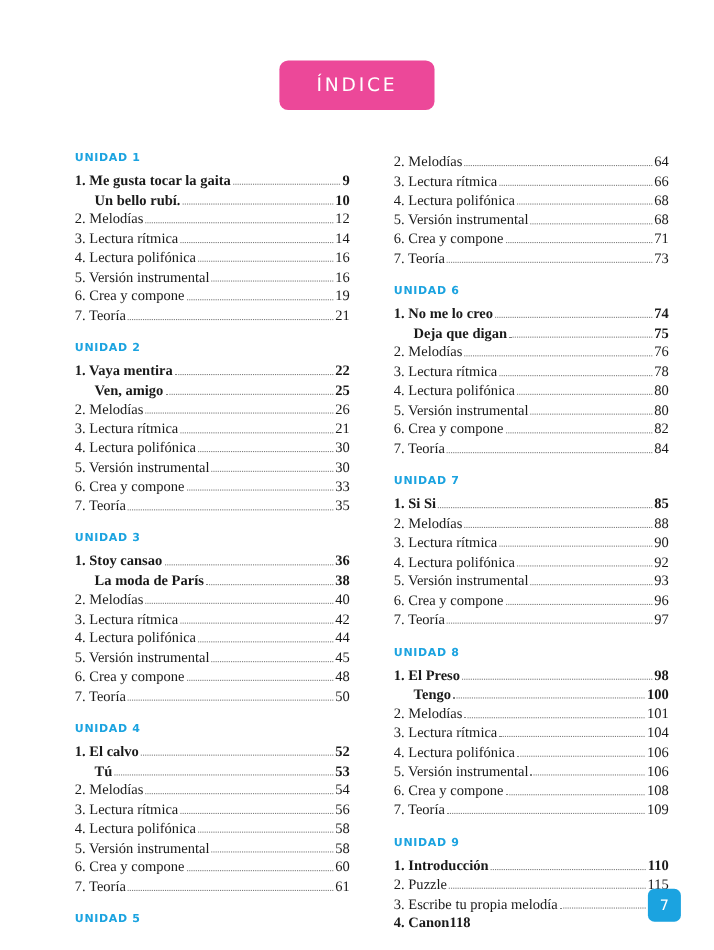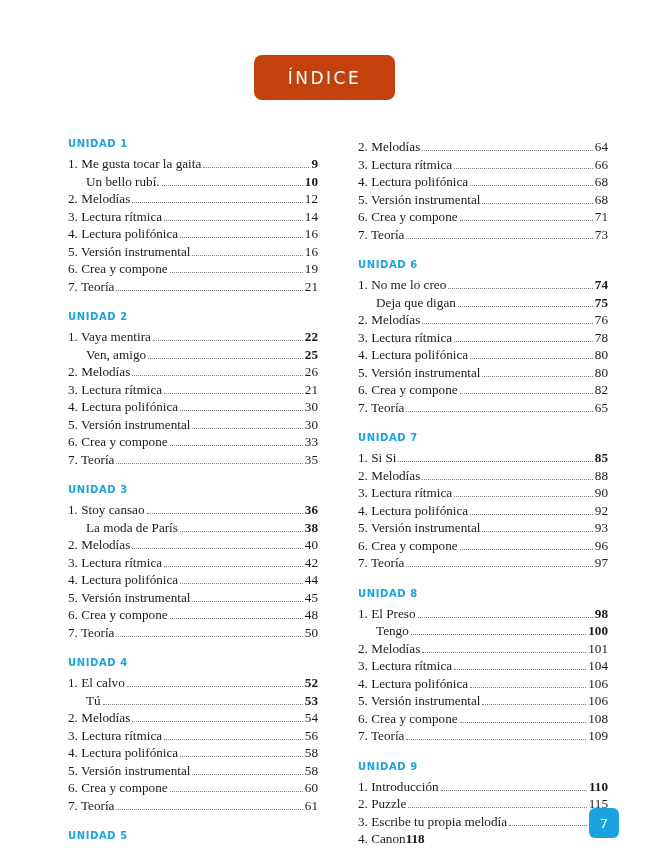--- a/index.html
+++ b/index.html
@@ -20,21 +20,21 @@
     width: 649px;
     height: 864px;
     box-sizing: border-box;
   }
   .title-wrap {
     display: flex;
     justify-content: center;
     padding-top: 55px;
   }
   .title-badge {
-    background: #c2410c;
+    background: #ec4899;
     color: #ffffff;
     font-family: "DejaVu Sans", sans-serif;
     font-size: 17px;
     letter-spacing: 2.5px;
     padding: 13px 34px 12px 34px;
     border-radius: 8px;
     font-weight: normal;
     text-align: center;
   }
   .columns {
@@ -64,21 +64,21 @@
     align-items: baseline;
     font-size: 13.2px;
     line-height: 17.5px;
     color: #1a1a1a;
     white-space: nowrap;
   }
   .entry .txt {
     flex: 0 0 auto;
   }
   .entry.bold .txt {
-    font-weight: normal;
+    font-weight: bold;
   }
   .entry.indent {
     padding-left: 18px;
   }
   .dots {
     flex: 1 1 auto;
     border-bottom: 1.3px dotted #7a7a7a;
     margin: 0 2px 3.5px 2px;
     min-width: 6px;
     height: 0;
@@ -347,21 +347,21 @@
           <span class="pg">80</span>
         </div>
         <div class="entry">
           <span class="txt">6. Crea y compone</span>
           <span class="dots"></span>
           <span class="pg">82</span>
         </div>
         <div class="entry">
           <span class="txt">7. Teoría</span>
           <span class="dots"></span>
-          <span class="pg">65</span>
+          <span class="pg">84</span>
         </div>
         <div class="unit-head">UNIDAD 7</div>
         <div class="entry bold">
           <span class="txt">1. Si Si</span>
           <span class="dots"></span>
           <span class="pg">85</span>
         </div>
         <div class="entry">
           <span class="txt">2. Melodías</span>
           <span class="dots"></span>

